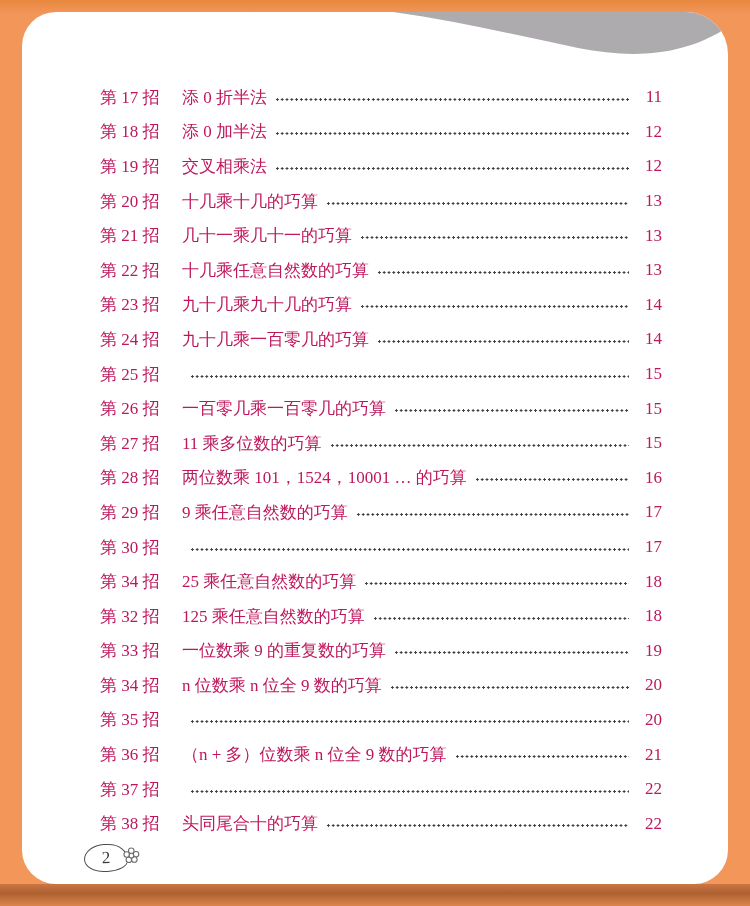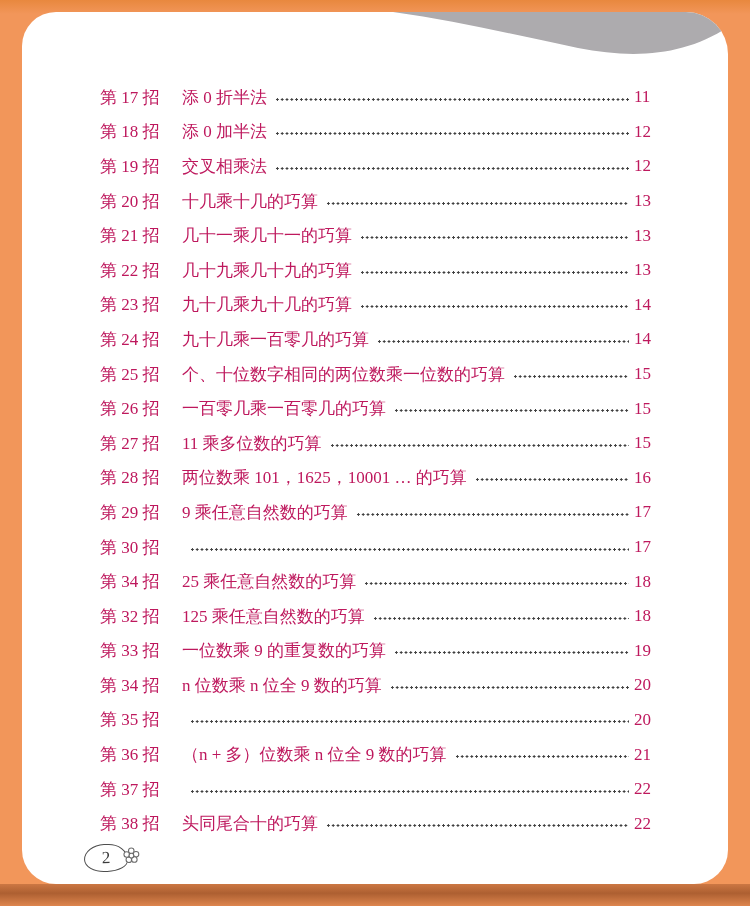--- a/index.html
+++ b/index.html
@@ -22,21 +22,21 @@
     font-size:17px;color:#be185d;
   }
   .chap{flex:none;width:82px;white-space:pre;}
   .title{flex:none;white-space:pre;font-family:Liberation Serif, serif;}
   .leader{
     flex:1 1 auto;height:3px;align-self:center;margin:0 5px 0 8px;
     transform:translateY(2px);
     background-image:radial-gradient(circle,#3f3f3f 1.15px,rgba(0,0,0,0) 1.35px);
     background-size:4.8px 3px;background-repeat:repeat-x;background-position:left center;
   }
-  .pg{flex:none;width:28px;text-align:left;}
+  .pg{flex:none;width:28px;text-align:right;}
   .page-badge{
     position:absolute;left:62px;top:832px;width:42px;height:26px;
     border:1.6px solid #4d4d4d;
     border-radius:50% 48% 52% 50% / 58% 62% 42% 50%;
     transform:rotate(-2deg);
     display:flex;align-items:center;justify-content:center;
     font-size:17px;color:#3a3a3a;background:#fff;
   }
   .badge-doodle{
     position:absolute;right:-13px;top:3px;width:17px;height:17px;
@@ -88,63 +88,62 @@
 
   <div class="toc-row">
     <span class="chap">第 21 招</span>
     <span class="title">几十一乘几十一的巧算</span>
     <span class="leader"></span>
     <span class="pg">13</span>
   </div>
 
   <div class="toc-row">
     <span class="chap">第 22 招</span>
-    <span class="title">几十九乘几十九的巧算</span>
+    <span class="title">十几乘任意自然数的巧算</span>
     <span class="leader"></span>
     <span class="pg">13</span>
   </div>
 
   <div class="toc-row">
     <span class="chap">第 23 招</span>
     <span class="title">九十几乘九十几的巧算</span>
     <span class="leader"></span>
     <span class="pg">14</span>
   </div>
 
   <div class="toc-row">
     <span class="chap">第 24 招</span>
     <span class="title">九十几乘一百零几的巧算</span>
     <span class="leader"></span>
     <span class="pg">14</span>
   </div>
 
   <div class="toc-row">
     <span class="chap">第 25 招</span>
-    <span class="title">个、十位数字相同的两位数乘一位数的巧算</span>
     <span class="leader"></span>
     <span class="pg">15</span>
   </div>
 
   <div class="toc-row">
     <span class="chap">第 26 招</span>
     <span class="title">一百零几乘一百零几的巧算</span>
     <span class="leader"></span>
     <span class="pg">15</span>
   </div>
 
   <div class="toc-row">
     <span class="chap">第 27 招</span>
     <span class="title">11 乘多位数的巧算</span>
     <span class="leader"></span>
     <span class="pg">15</span>
   </div>
 
   <div class="toc-row">
     <span class="chap">第 28 招</span>
-    <span class="title">两位数乘 101，1625，10001 … 的巧算</span>
+    <span class="title">两位数乘 101，1524，10001 … 的巧算</span>
     <span class="leader"></span>
     <span class="pg">16</span>
   </div>
 
   <div class="toc-row">
     <span class="chap">第 29 招</span>
     <span class="title">9 乘任意自然数的巧算</span>
     <span class="leader"></span>
     <span class="pg">17</span>
   </div>

